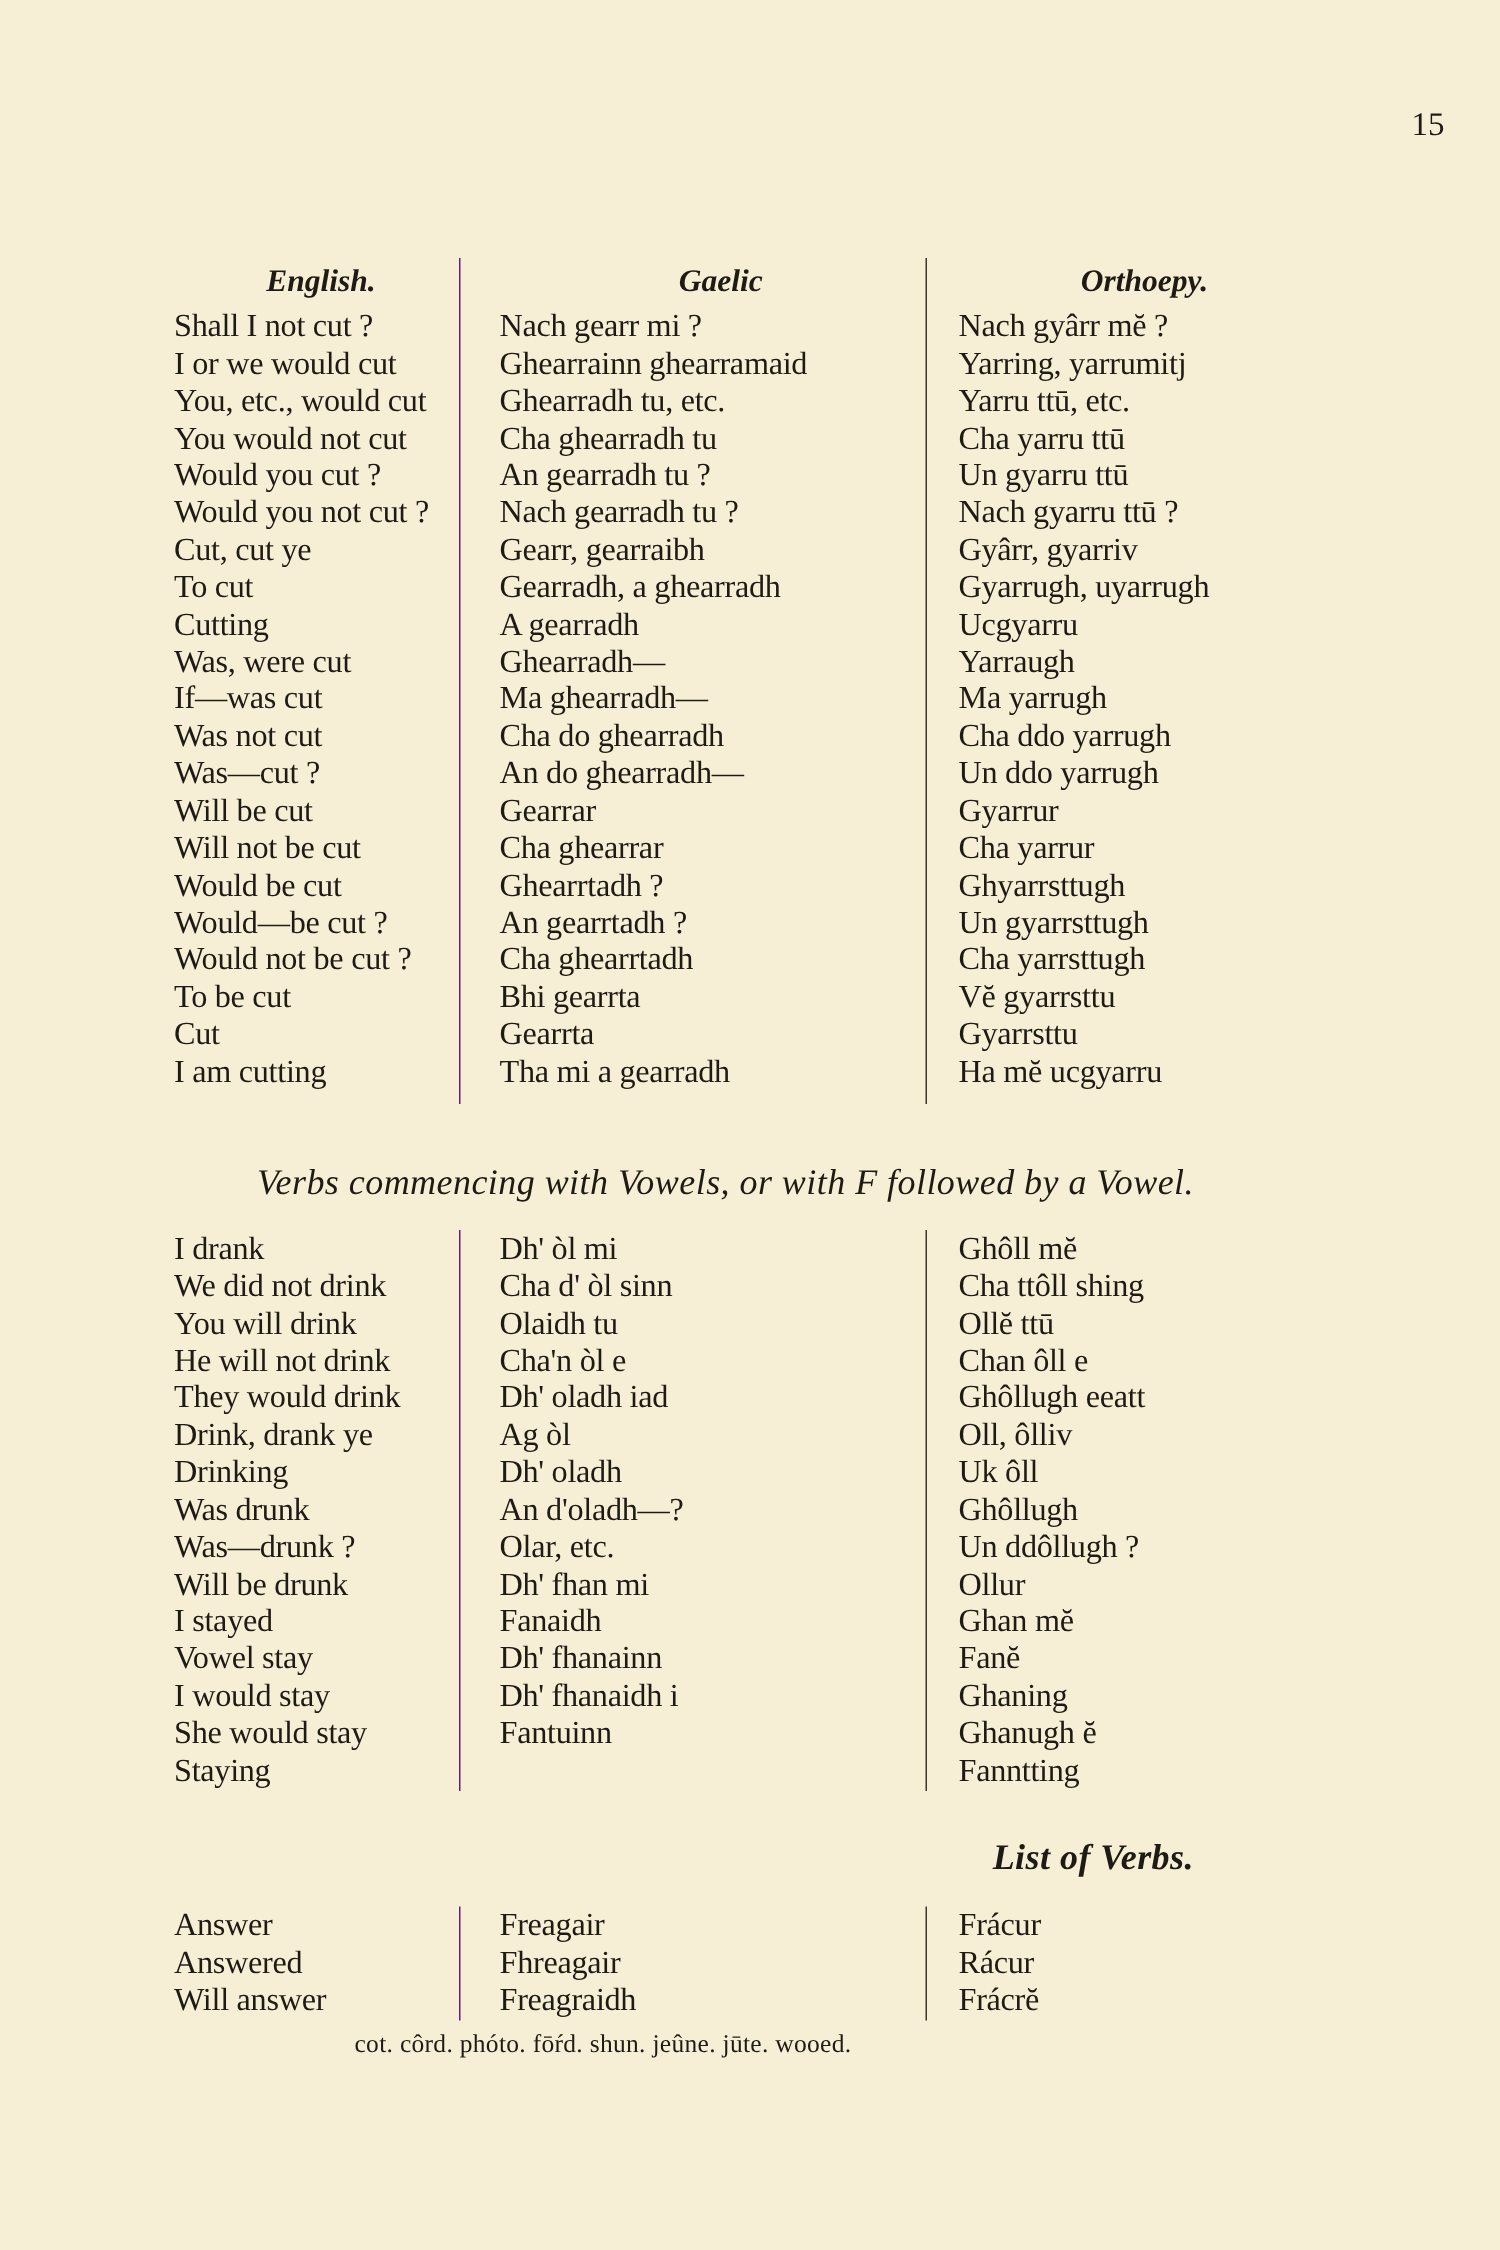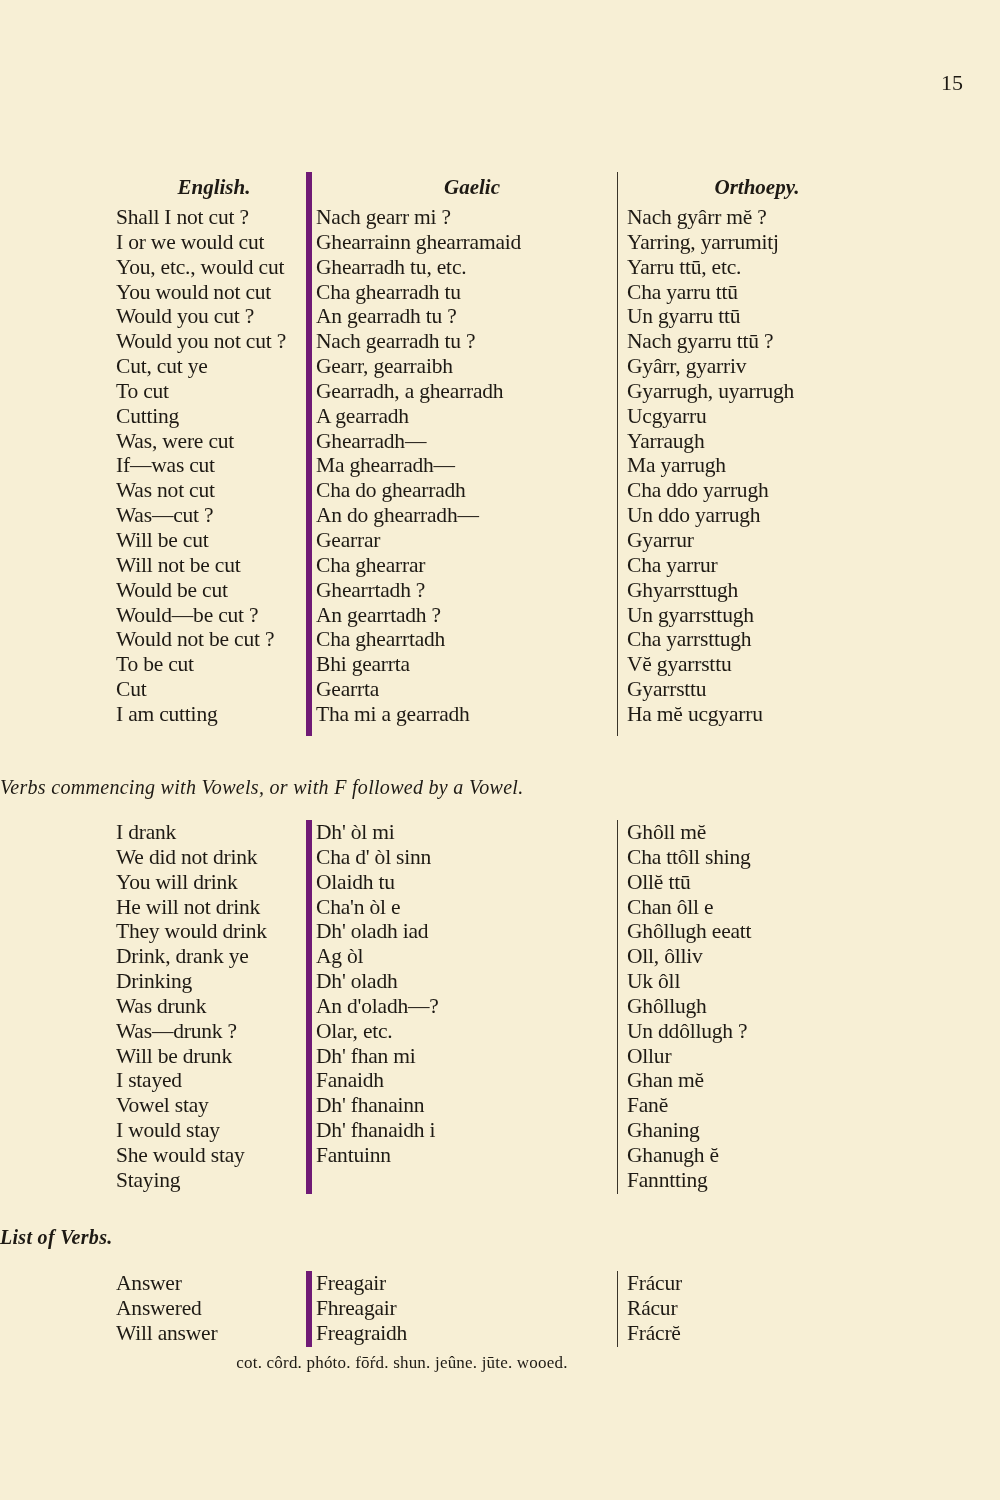--- a/index.html
+++ b/index.html
@@ -30,22 +30,22 @@
     }
     .cols {
       position: relative;
       width: 1000px;
     }
     .col {
       position: absolute;
       top: 0;
     }
     .col-en { left: 70px; width: 236px; margin-left: 46px; }
-    .col-ga { left: 306px; width: 352px; border-left: 6px solid #701a75; padding-left: 4px; box-sizing: border-box; }
-    .col-or { left: 617px; width: 300px; border-left: 1px solid #3a342a; padding-left: 9px; box-sizing: border-box; }
+    .col-ga { left: 306px; width: 352px; border-left: 1px solid #701a75; padding-left: 26px; box-sizing: border-box; }
+    .col-or { left: 617px; width: 300px; border-left: 1px solid #3a342a; padding-left: 21px; box-sizing: border-box; }
     .row {
       height: 24.85px;
       line-height: 24.85px;
       font-size: 21.5px;
       white-space: nowrap;
       letter-spacing: -0.2px;
     }
     .hdr {
       font-style: italic;
       font-weight: bold;
@@ -54,23 +54,23 @@
       line-height: 30px;
       text-align: center;
     }
     .col-en .hdr { text-align: center; padding-right: 40px; }
     .col-ga .hdr { padding-right: 30px; }
     .col-or .hdr { padding-right: 30px; }
     .subheading {
       position: absolute;
       left: 0;
       width: 796px;
-      text-align: left;
+      text-align: right;
       font-style: italic;
-      font-size: 20px;
+      font-size: 24px;
       letter-spacing: 0.3px;
     }
     .subheading.bold { font-weight: bold; }
     .footer-key {
       position: absolute;
       top: 1353px;
       left: 0;
       width: 804px;
       text-align: center;
       font-size: 17px;

